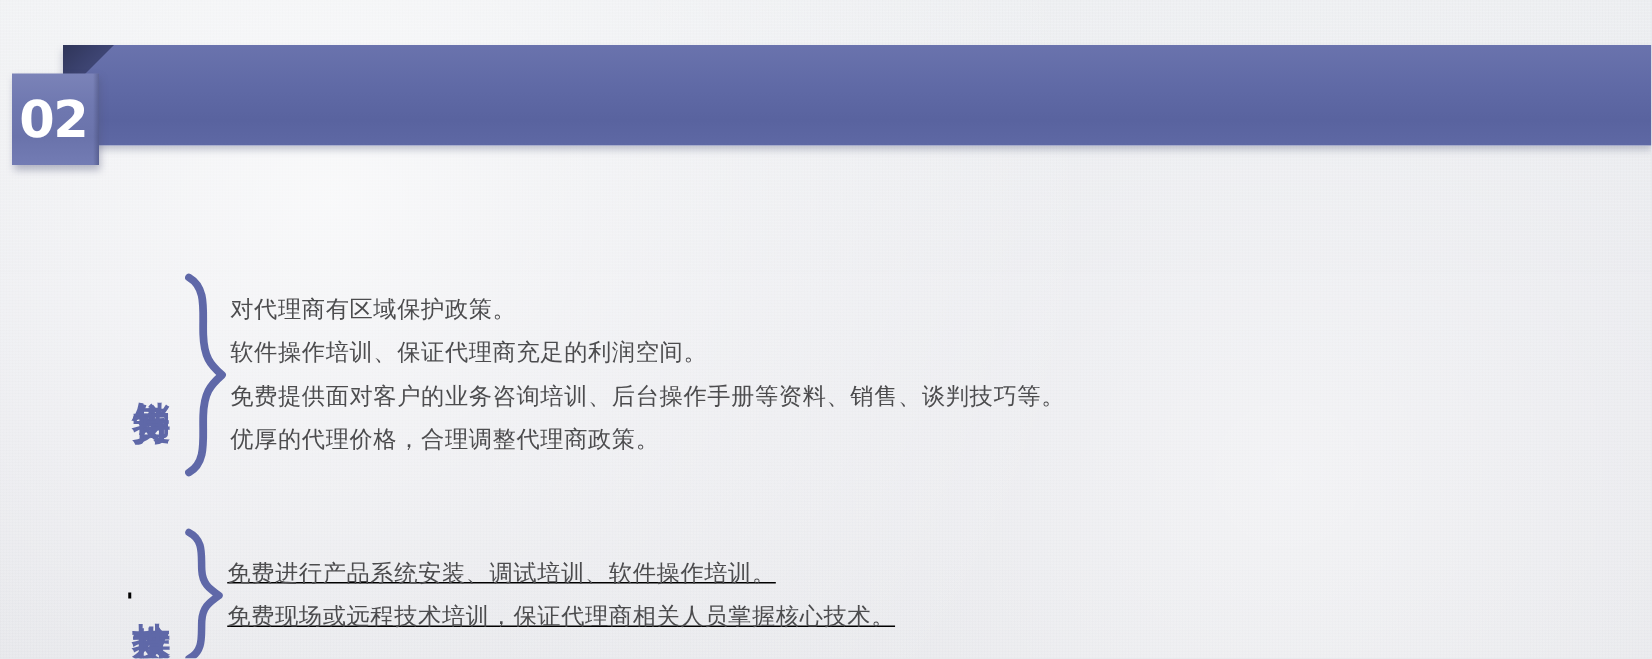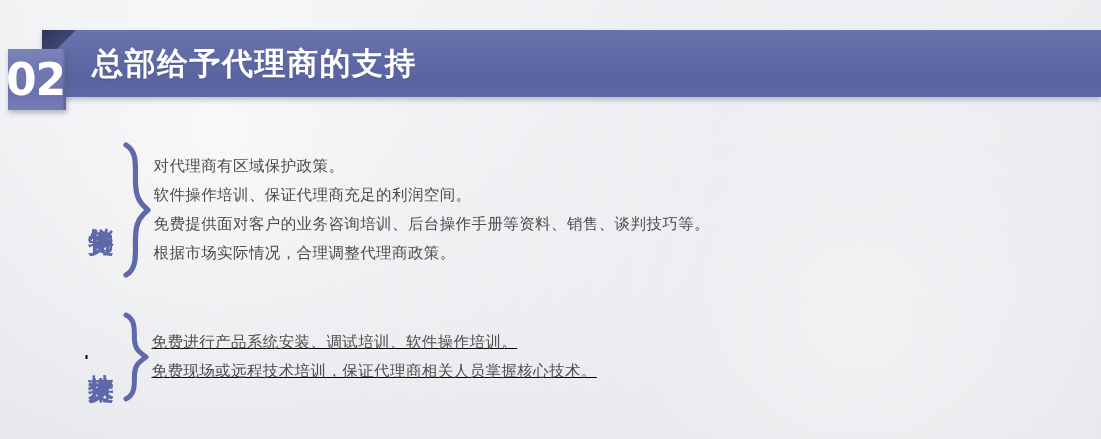--- a/index.html
+++ b/index.html
@@ -78,21 +78,21 @@
     content: "";
     position: absolute;
     right: 0;
     top: 0;
     bottom: 0;
     width: 4px;
     background: linear-gradient(90deg, rgba(60,66,108,0.0) 0%, rgba(60,66,108,0.45) 100%);
   }
   .banner-number {
     color: #ffffff;
-    font-size: 44px;
+    font-size: 34px;
     font-weight: 700;
     letter-spacing: -1px;
     line-height: 1;
     font-family: "DejaVu Sans", "Liberation Sans", sans-serif;
     position: relative;
     z-index: 2;
     padding-right: 3px;
   }
 
   .banner-title {
@@ -108,20 +108,21 @@
     letter-spacing: 1.5px;
     white-space: nowrap;
     text-shadow: 0 1px 1px rgba(40,44,76,0.25);
   }
 
   
   .section {
     position: absolute;
     display: flex;
     align-items: center;
+    margin-top: 40px;
   }
   #section-sales  { left: 88px; top: 141px; }
   #section-tech   { left: 88px; top: 311px; text-decoration: underline; }
 
   .section-label {
     writing-mode: vertical-rl;
     text-orientation: upright;
     color: #5f68a8;
     font-weight: 700;
     letter-spacing: 1px;
@@ -157,33 +158,32 @@
 <body>
 
 <div id="slide">
 
   <div class="banner-wrap">
     <div class="banner-bar"></div>
     <div class="banner-fold"></div>
     <div class="banner-tab">
       <span class="banner-number">02</span>
     </div>
-    <div class="banner-title">总部给予代理商的支持</div>
   </div>
 
   <div class="section" id="section-sales">
     <div class="section-label">销售支持</div>
     <svg class="brace" width="34" height="138" viewBox="0 0 34 138" fill="none" aria-hidden="true">
       <path d="M8 4 C 20 11, 17 26, 17.5 42 C 18 57, 22 62, 30 69 C 22 76, 18 81, 17.5 96 C 17 112, 20 127, 8 134" stroke="#5f68a8" stroke-width="5.2" stroke-linecap="round" stroke-linejoin="round" fill="none"></path>
     </svg>
     <div class="section-lines">
       <div class="line">对代理商有区域保护政策。</div>
       <div class="line">软件操作培训、保证代理商充足的利润空间。</div>
       <div class="line">免费提供面对客户的业务咨询培训、后台操作手册等资料、销售、谈判技巧等。</div>
-      <div class="line">根据市场实际情况，合理调整代理商政策。</div>
+      <div class="line">优厚的代理价格，合理调整代理商政策。</div>
     </div>
   </div>
 
   <div class="section" id="section-tech">
     <div class="section-label">技术支持</div>
     <svg class="brace" width="32" height="92" viewBox="0 0 32 92" fill="none" aria-hidden="true">
       <path d="M8 4 C 18 9, 16 19, 16.5 29 C 17 38, 21 41, 28 46 C 21 51, 17 54, 16.5 63 C 16 73, 18 83, 8 88" stroke="#5f68a8" stroke-width="5" stroke-linecap="round" stroke-linejoin="round" fill="none"></path>
     </svg>
     <div class="section-lines">
       <div class="line">免费进行产品系统安装、调试培训、软件操作培训。</div>

